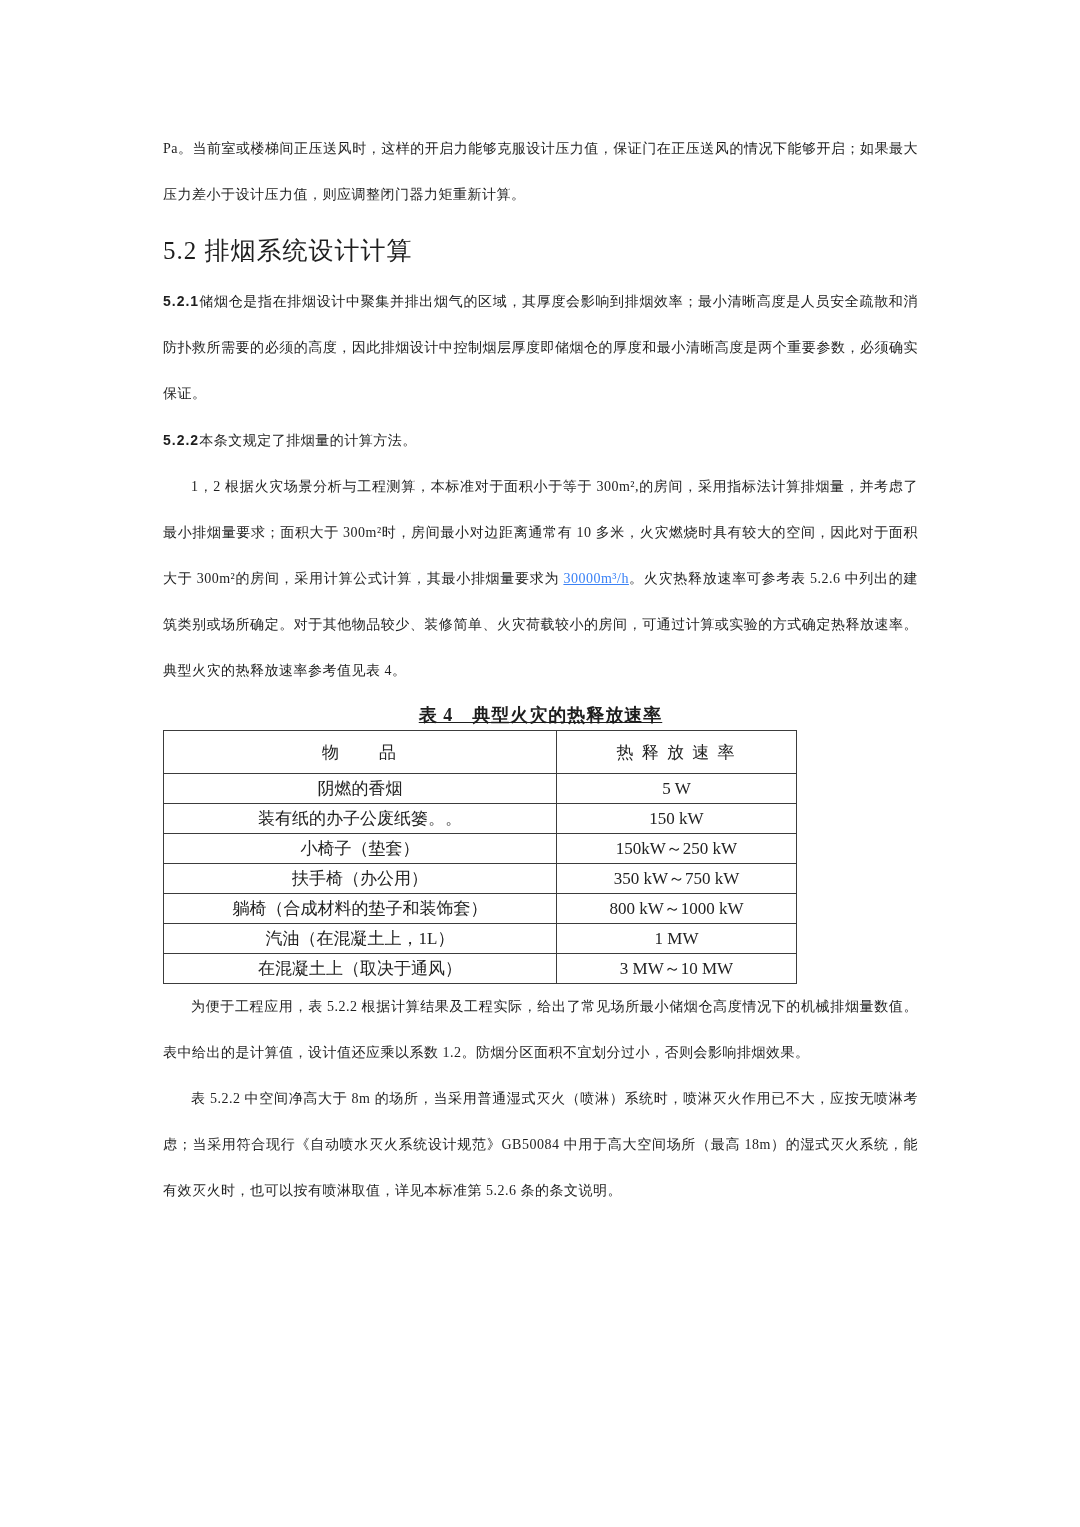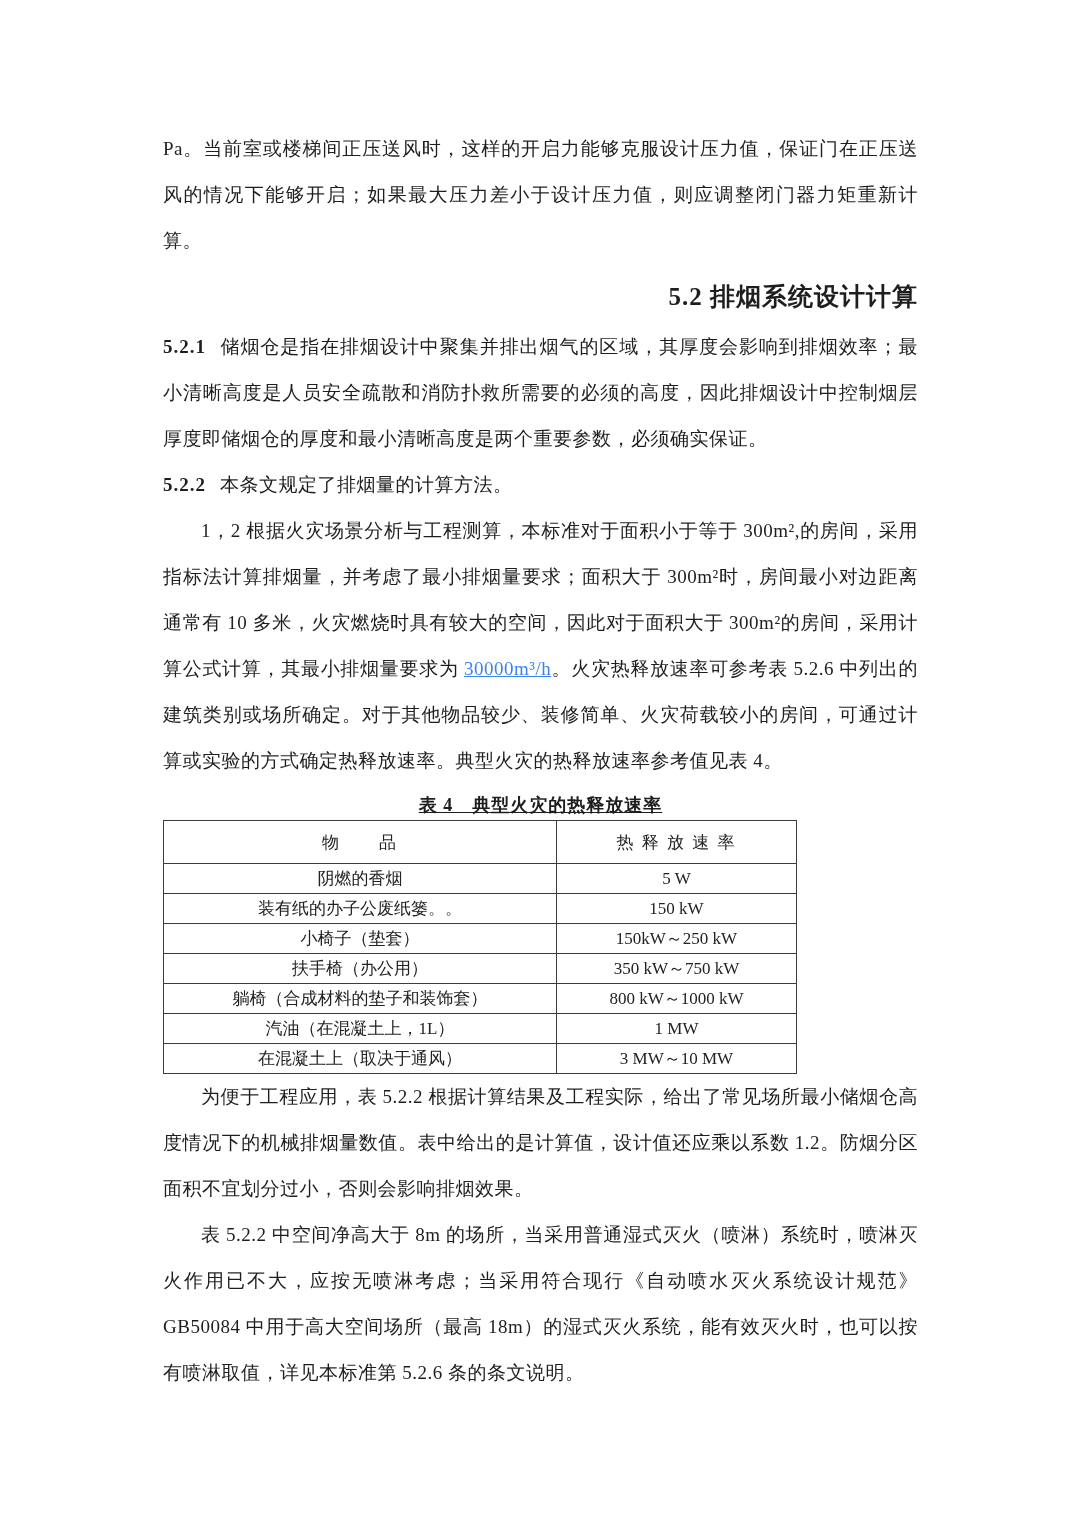--- a/index.html
+++ b/index.html
@@ -12,37 +12,36 @@
     font-family: "Liberation Serif", "DejaVu Serif", serif;
     color: #1e1e1e;
     overflow: hidden;
   }
   .content {
     box-sizing: border-box;
     padding: 126px 162px 0 163px;
   }
   p.body-text {
     margin: 0;
-    font-size: 19px;
+    font-size: 14px;
     line-height: 46px;
     text-align: justify;
     letter-spacing: 0.5px;
   }
   p.indent { text-indent: 2em; }
   .clause-num {
     font-weight: bold;
-    font-family: Liberation Serif, serif;
-    margin-right: 14px;
+    font-family: Liberation Sans, sans-serif;
     letter-spacing: 1px;
   }
   h2.section-title {
     margin: 10px 0 4px 0;
     font-size: 25px;
-    font-weight: bold;
-    text-align: right;
+    font-weight: normal;
+    text-align: left;
     line-height: 46px;
     letter-spacing: 1px;
   }
   .red-value {  }
   .table-caption {
     margin-top: 6px;
     font-size: 18px;
     font-weight: bold;
     text-align: center;
     line-height: 30px;

